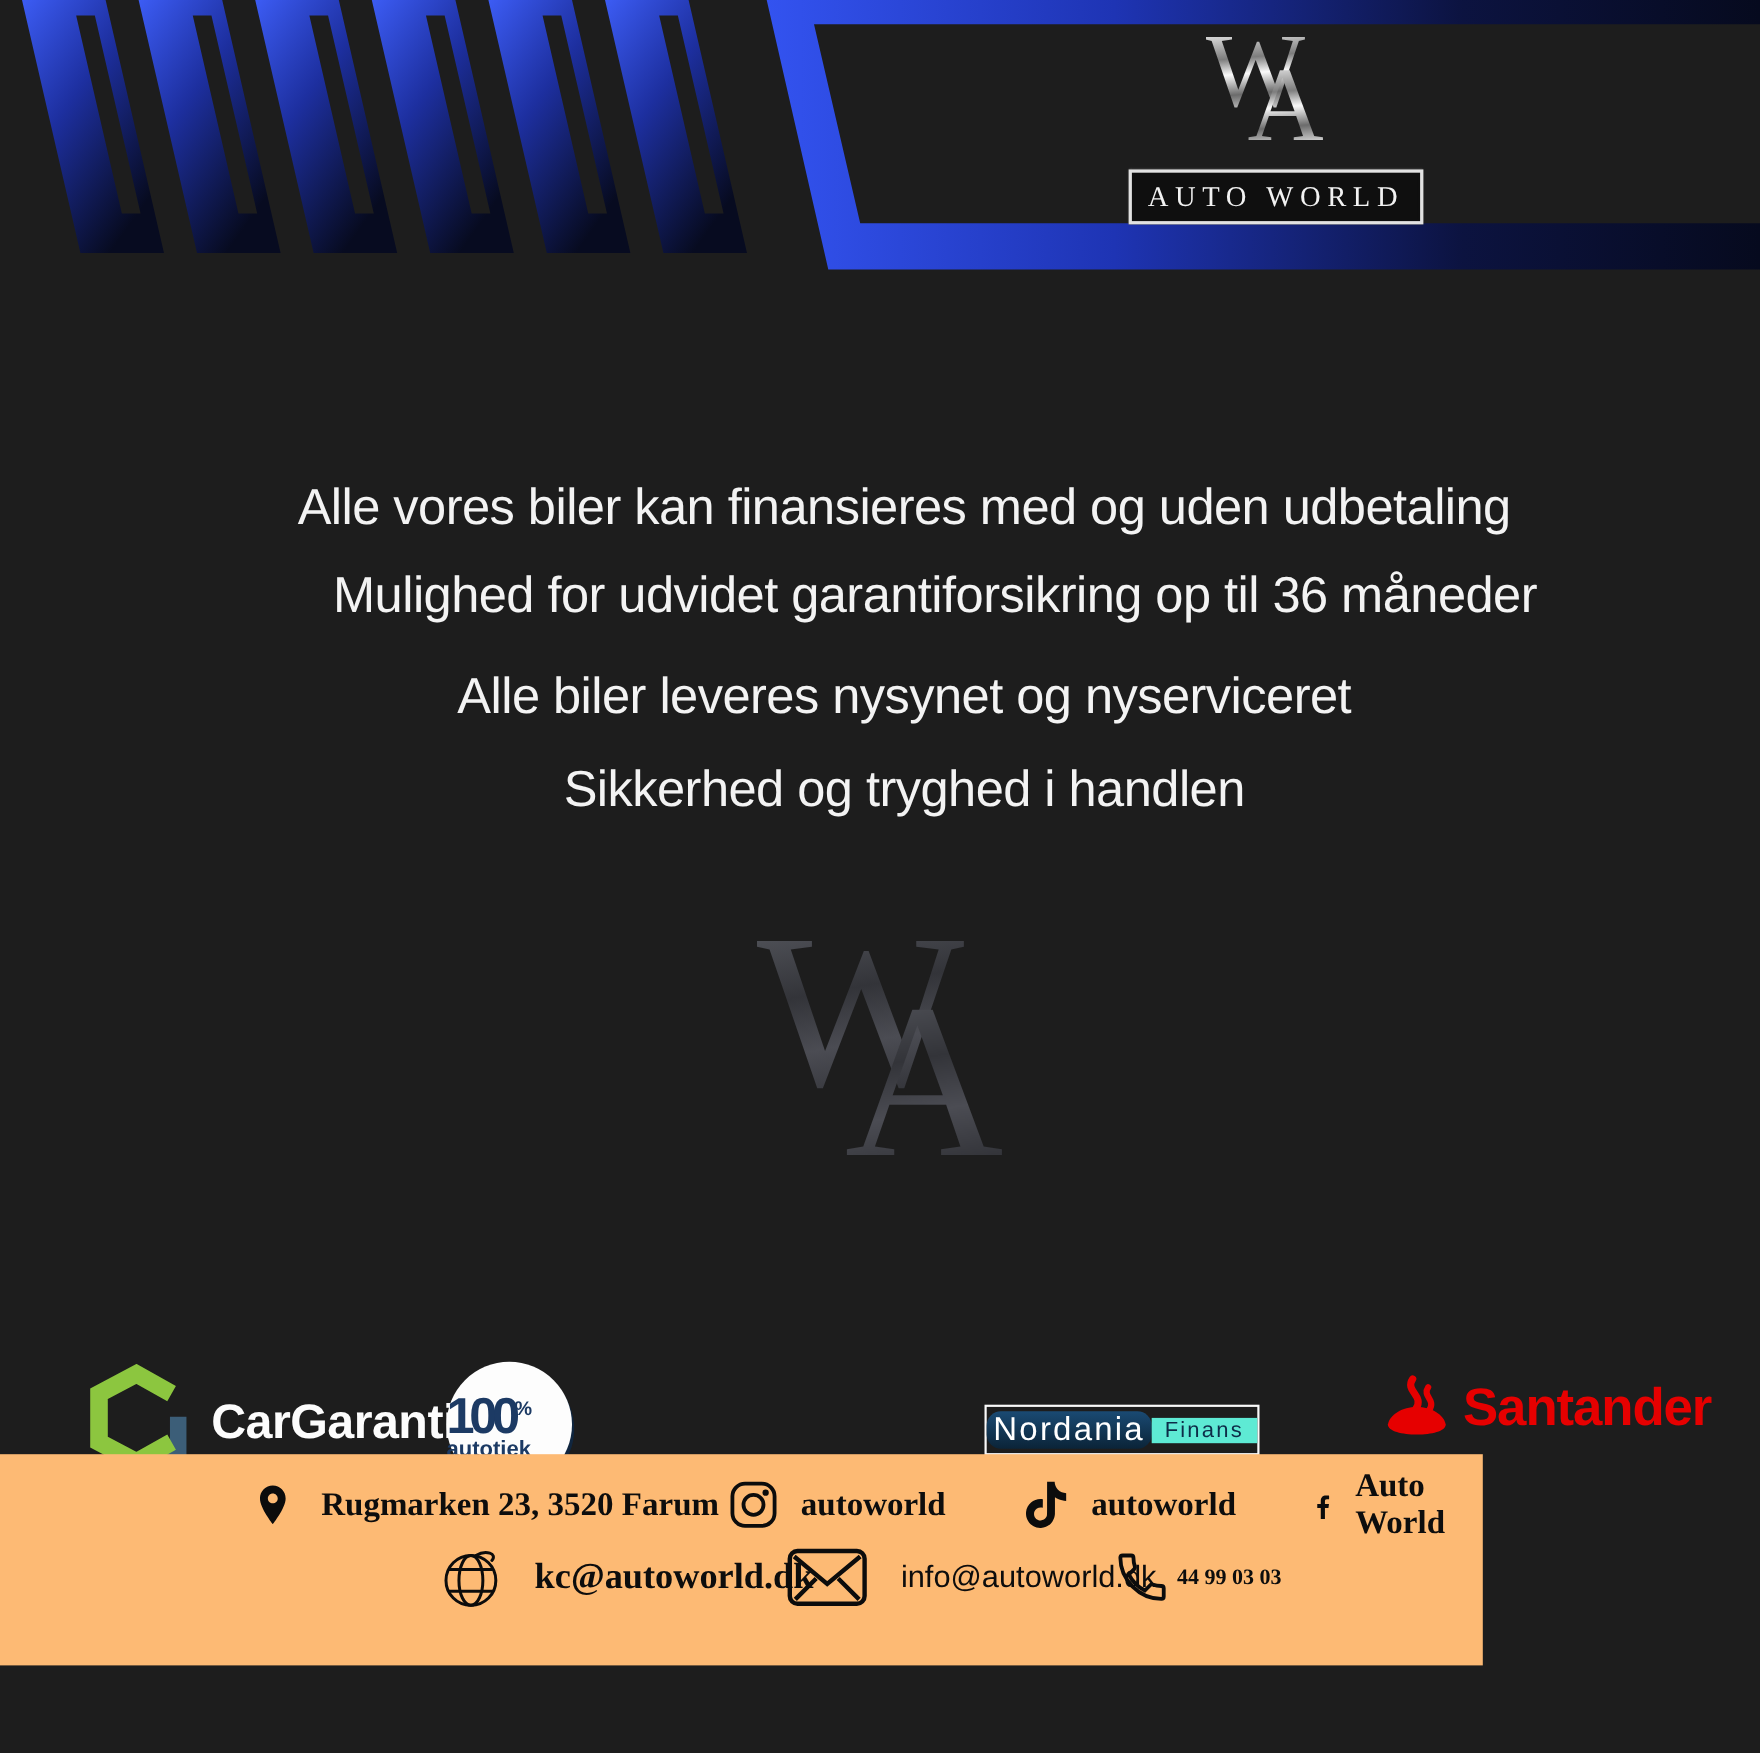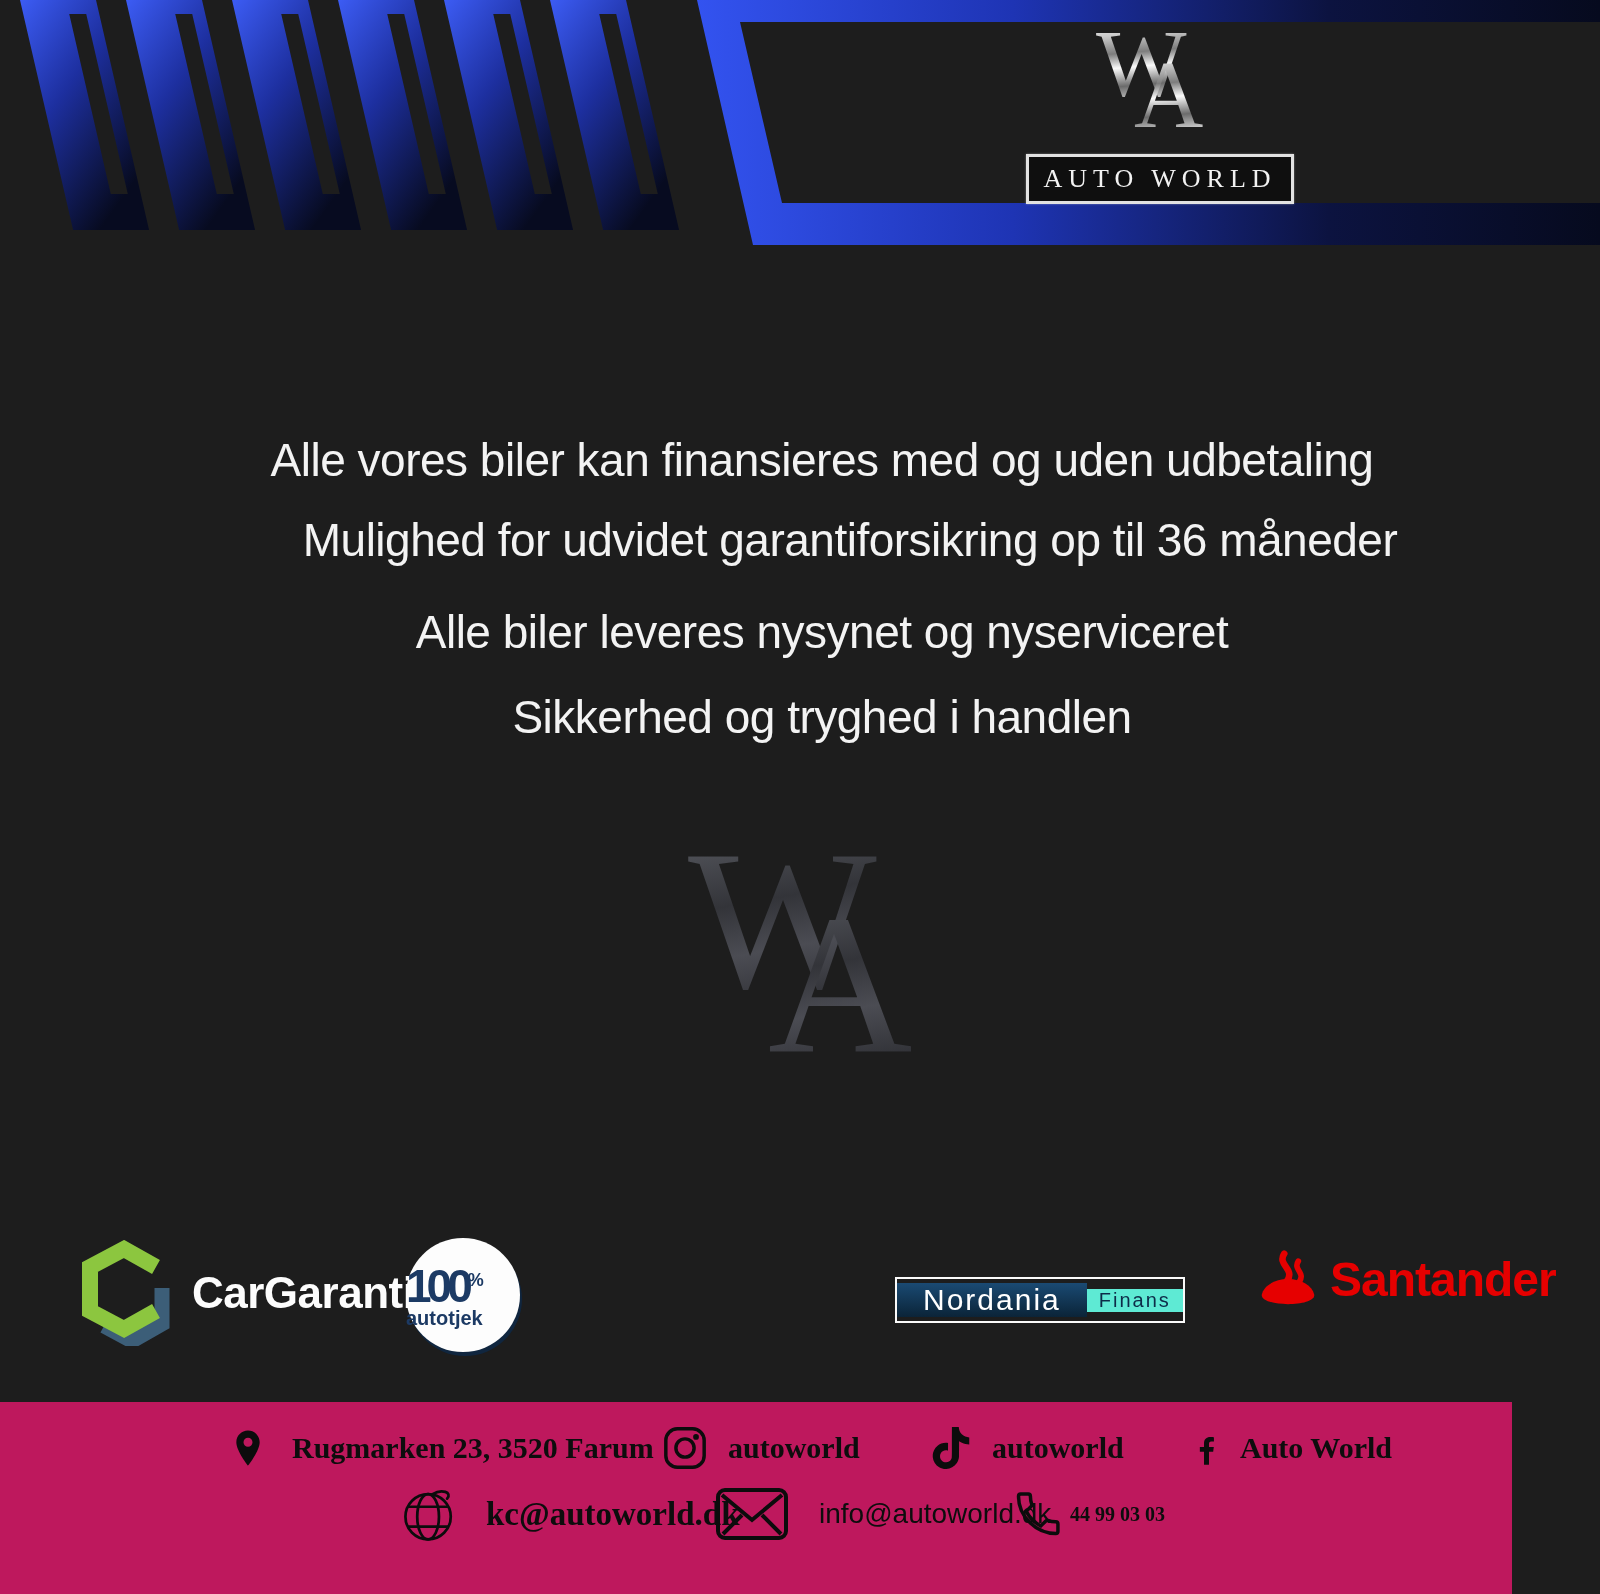--- a/index.html
+++ b/index.html
@@ -51,29 +51,29 @@
   .at-num sup{font-size:18px;letter-spacing:0;}
   .at-label{font-size:20px;font-weight:bold;color:#1c3a64;margin-top:0px;}
 
   .p-autobranchen{left:570px;top:1244px;width:300px;flex-direction:column;display:flex;align-items:center;}
   .ab-text{margin-top:10px;font-size:31px;white-space:nowrap;}
   .ab-name{color:#4d9fd8;}
   .ab-suffix{color:#ececec;margin-left:9px;}
 
   .p-nordania{left:895px;top:1277px;border:2px solid #fafafa;display:flex;height:42px;}
   .no-left{background:linear-gradient(180deg,#1a4a73,#0b2438);color:#ffffff;
-           font-size:30px;letter-spacing:2px;display:flex;align-items:center;padding:0 26px;}
+           font-size:30px;letter-spacing:2px;display:flex;align-items:center;padding:0 6px;border-radius:13px;}
   .no-right{background:#5eead4;color:#0d2c48;font-size:20px;letter-spacing:2px;
             display:flex;align-items:center;padding:0 12px;}
 
   .p-santander{left:1256px;top:1248px;gap:10px;}
   .sa-label{font-size:48px;font-weight:bold;color:#e60000;letter-spacing:-1px;}
 
   
-  .footer{position:absolute;left:0;top:1402px;width:1512px;height:192px;background:#be185d;color:#0d0d0d;}
+  .footer{position:absolute;left:0;top:1322px;width:1348px;height:192px;background:#fdba74;color:#0d0d0d;}
   .f-item{position:absolute;display:flex;align-items:center;}
   .serif-b{font-family:"Liberation Serif",serif;font-weight:bold;}
   .f-address{left:228px;top:22px;height:48px;gap:24px;font-size:30px;}
   .f-instagram{left:662px;top:22px;height:48px;gap:20px;font-size:30px;}
   .f-tiktok{left:930px;top:22px;height:48px;gap:20px;font-size:30px;}
   .f-facebook{left:1190px;top:22px;height:48px;gap:16px;font-size:30px;}
   .f-globe{left:400px;top:84px;height:56px;gap:28px;font-size:33px;}
   .f-email{left:715px;top:84px;height:56px;gap:30px;font-size:28px;font-family:"Liberation Sans",sans-serif;}
   .f-phone{left:1012px;top:84px;height:56px;gap:6px;font-size:20px;}
 </style>

